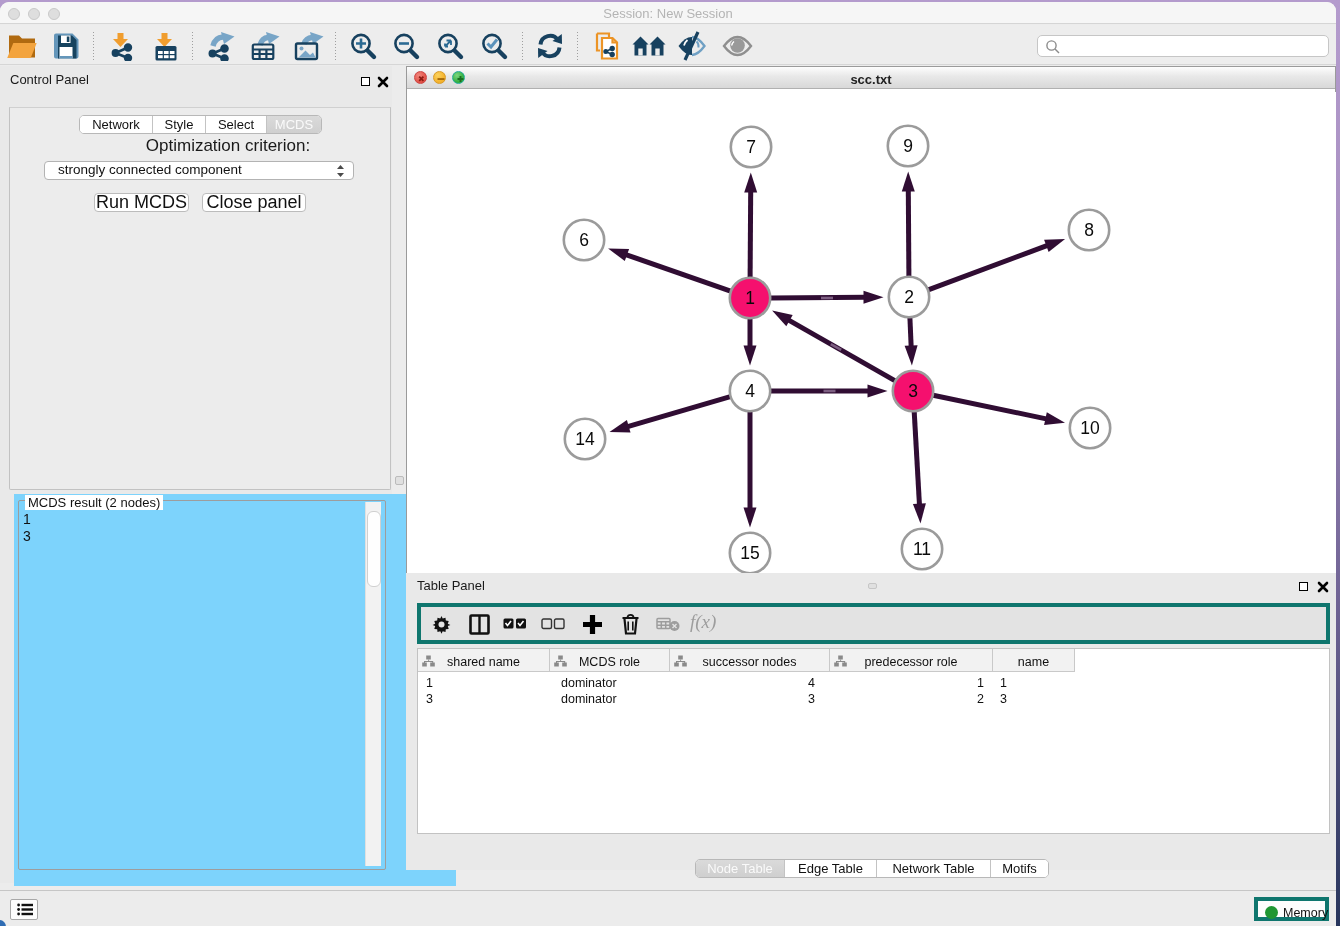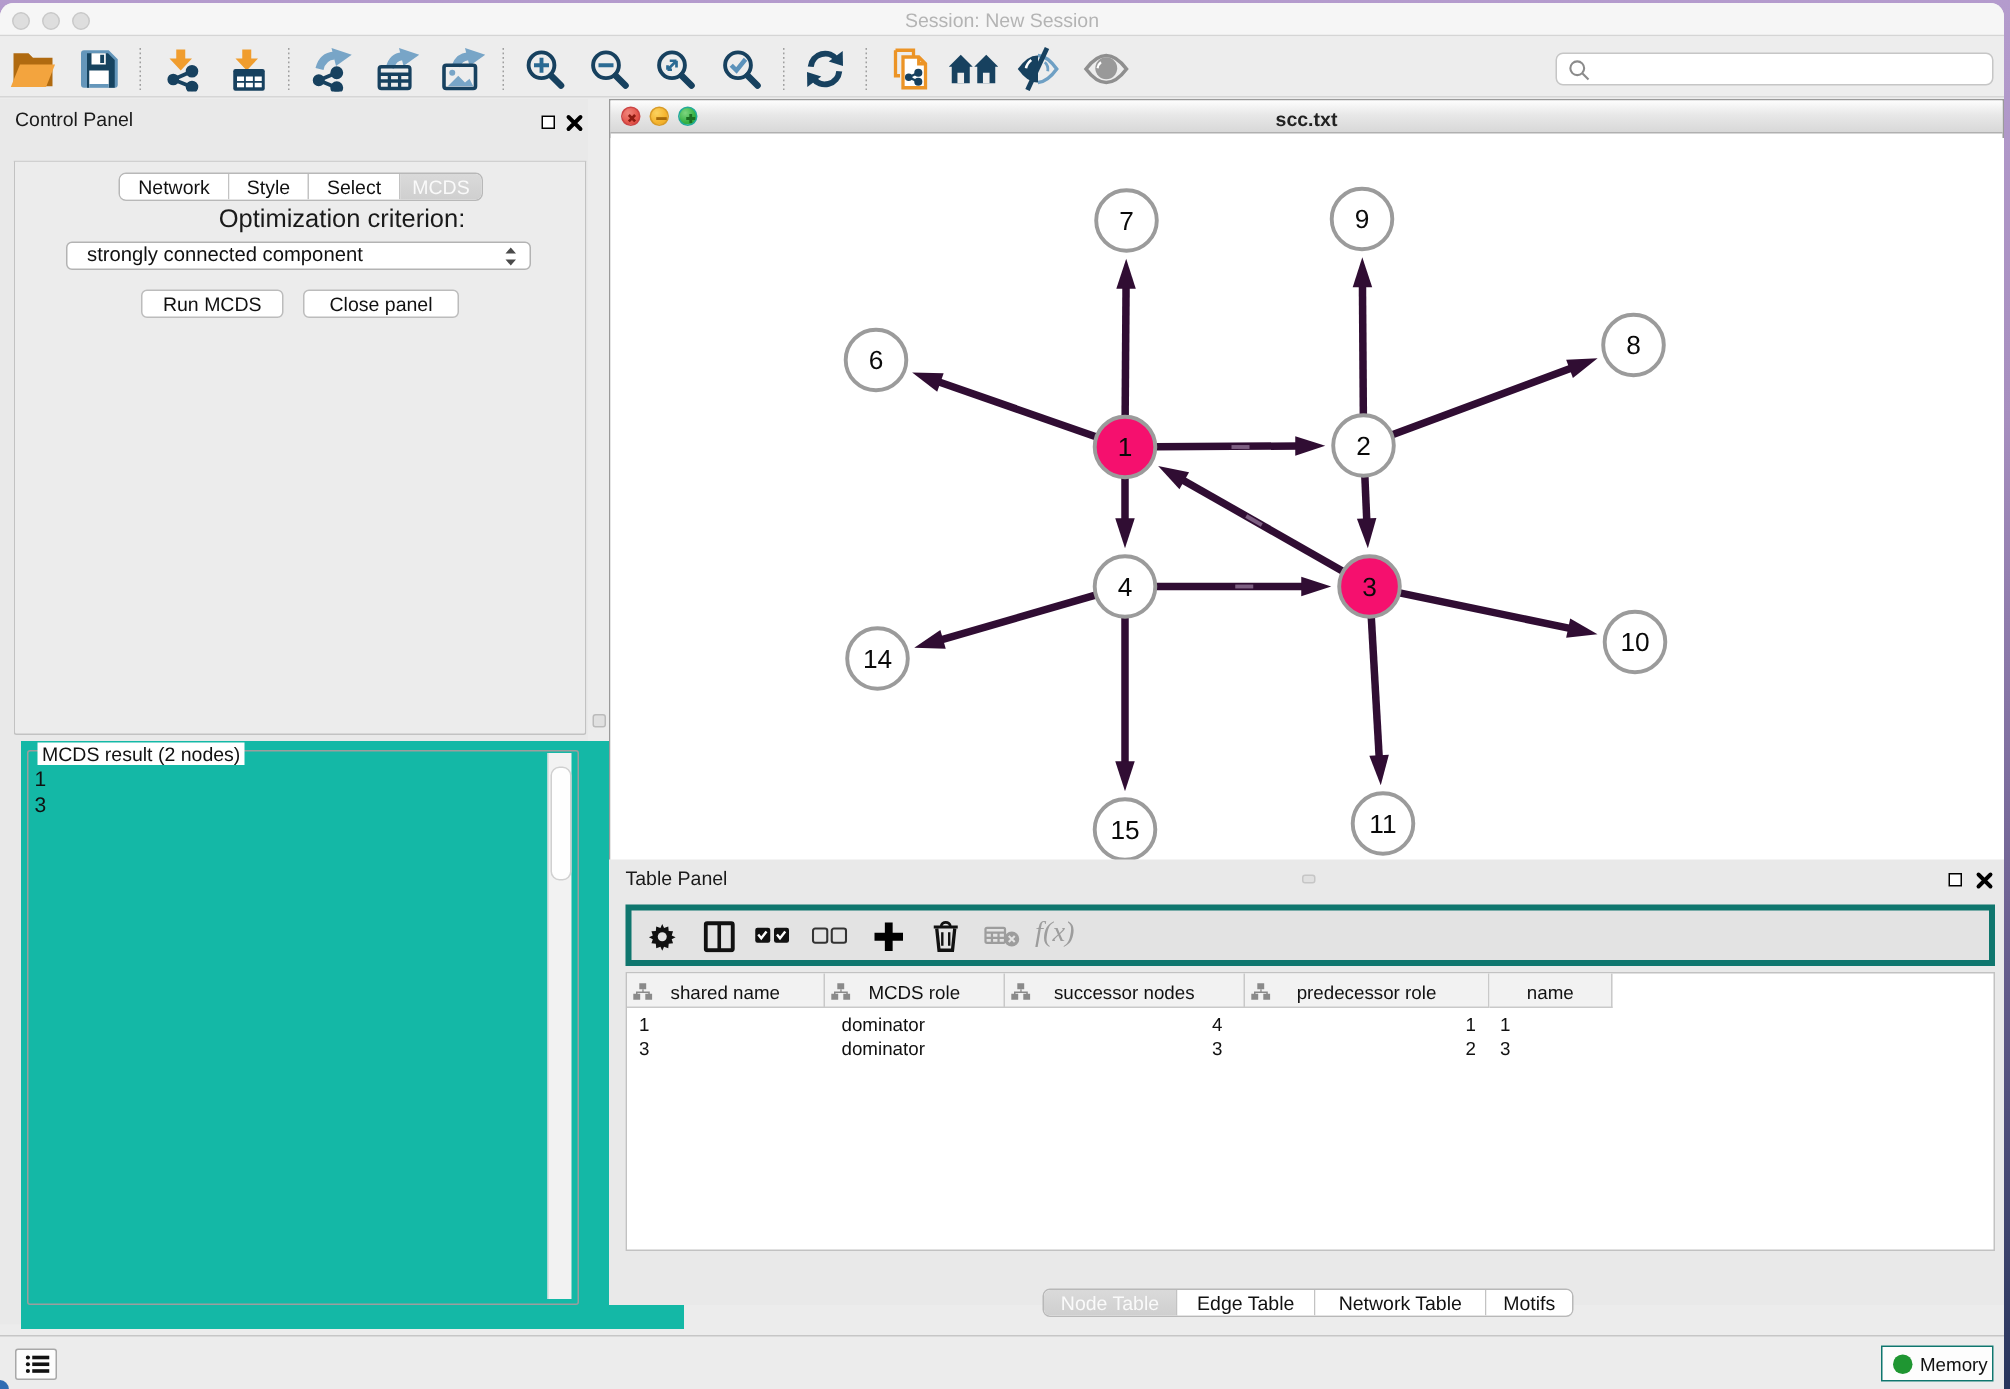--- a/index.html
+++ b/index.html
@@ -23,22 +23,22 @@
 #cpanel{position:absolute;left:0;top:64px;width:392px;height:817px;background:#e9e9e9;}
 .ptitle{font-size:13px;color:#1a1a1a;}
 .sq-ico{width:9px;height:9px;border:1.5px solid #000;box-sizing:border-box;background:#fff;}
 
 .tabbar{position:absolute;display:flex;height:19px;z-index:3;border:1px solid #b8b8b8;border-radius:5px;overflow:hidden;background:#fff;box-sizing:border-box;margin-top:15px;}
 .tab{font-size:13px;color:#111;text-align:center;line-height:17px;background:#fff;border-right:1px solid #c3c3c3;}
 .tab:last-child{border-right:none;}
 .tab.sel{background:linear-gradient(#dadada,#cfcfcf);color:#fafafa;}
 #tabcontent{position:absolute;left:9px;top:41px;width:382px;height:383px;background:#ececec;
 border:1px solid #c2c2c2;border-top:1px solid #d0d0d0;box-sizing:border-box;border-radius:0 0 2px 2px;}
-.btn{position:absolute;background:#fff;border:1px solid #bcbcbc;border-radius:4px;font-size:13px;color:#111;text-align:center;box-sizing:border-box;}
-#mcdsbox{position:absolute;left:14px;top:428px;width:442px;height:392px;background:#14b8a6;}
+.btn{position:absolute;background:#fff;border:1px solid #bcbcbc;border-radius:4px;font-size:18px;color:#111;text-align:center;box-sizing:border-box;}
+#mcdsbox{position:absolute;left:14px;top:428px;width:442px;height:392px;background:#7dd3fc;}
 #mcdsgroup{position:absolute;left:4px;top:6px;width:366px;height:368px;border:1px solid #9d9d9d;border-radius:2px;}
 #mcdslegend{position:absolute;left:6px;top:-6px;background:#fff;padding:0 3px;font-size:13px;color:#111;}
 
 #netframe{position:absolute;left:406px;top:64px;width:930px;height:527px;background:#fff;border:1px solid #9a9a9a;border-bottom:none;box-sizing:border-box;}
 #nettitle{position:absolute;left:0;top:0;width:100%;height:21px;
 background:linear-gradient(#fdfdfd,#e8e8e8 45%,#d8d8d8);border-bottom:1px solid #b0b0b0;}
 .tlc{position:absolute;top:4px;width:13px;height:13px;border-radius:50%;box-sizing:border-box;}
 #netbody{position:absolute;left:0;top:25px;width:929px;height:503px;background:#fff;}
 
 #tpanel{position:absolute;left:406px;top:571px;width:930px;height:297px;background:#e9e9e9;}
@@ -418,21 +418,21 @@
         <g fill="#111">
           <circle cx="1.6" cy="2" r="1.4"></circle>
             <circle cx="1.6" cy="6.5" r="1.4"></circle>
             <circle cx="1.6" cy="11" r="1.4"></circle>
           <rect x="4.5" y="0.8" width="11.5" height="2.4"></rect>
             <rect x="4.5" y="5.3" width="11.5" height="2.4"></rect>
             <rect x="4.5" y="9.8" width="11.5" height="2.4"></rect>
         </g>
       </svg>
     </div>
-    <div class="abs" style="left:1254px;top:6px;width:75px;height:24px;background:#fdfdfd;border:1px solid #0f766e;box-sizing:border-box;">
+    <div class="abs" style="left:1254px;top:6px;width:75px;height:24px;background:#fdfdfd;border:4px solid #0f766e;box-sizing:border-box;">
       <div class="abs" style="left:7px;top:5px;width:13px;height:13px;border-radius:50%;background:#1f9632;"></div>
       <div class="abs" style="left:25px;top:5px;font-size:12.5px;color:#111;">Memory</div>
     </div>
     <div class="abs" style="left:-7px;top:29px;width:13px;height:13px;border-radius:50%;background:#2f6cb3;"></div>
   </div>
   <div class="abs" style="left:395px;top:474px;width:9px;height:9px;background:#e0e0e0;border:1px solid #bbb;border-radius:2px;box-sizing:border-box;"></div>
   <div class="abs" style="left:868px;top:581px;width:9px;height:6px;background:#e0e0e0;border:1px solid #c6c6c6;border-radius:2px;box-sizing:border-box;"></div>
 </div>
 
 </body></html>

